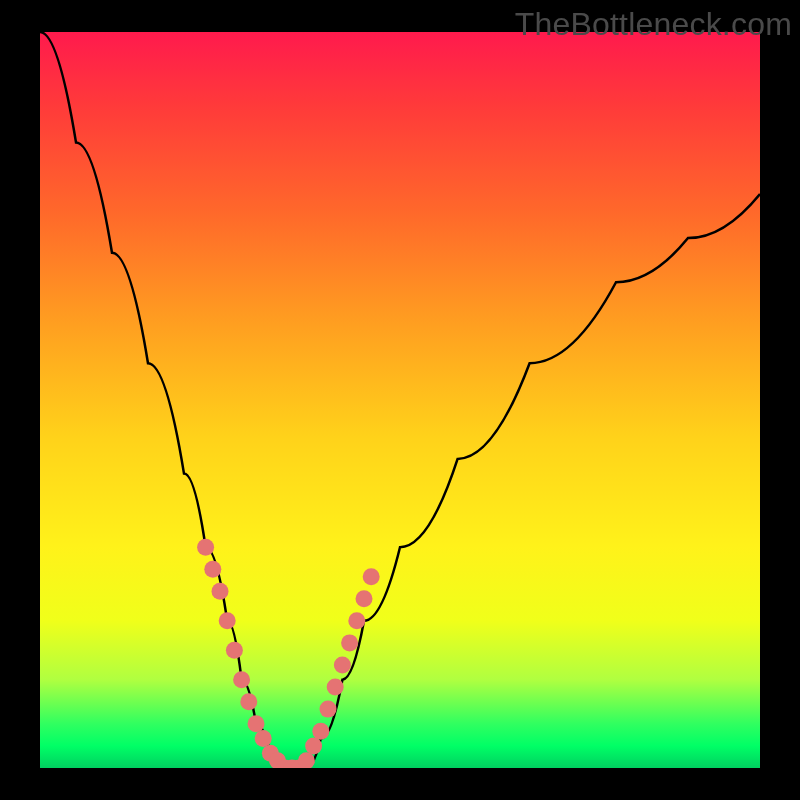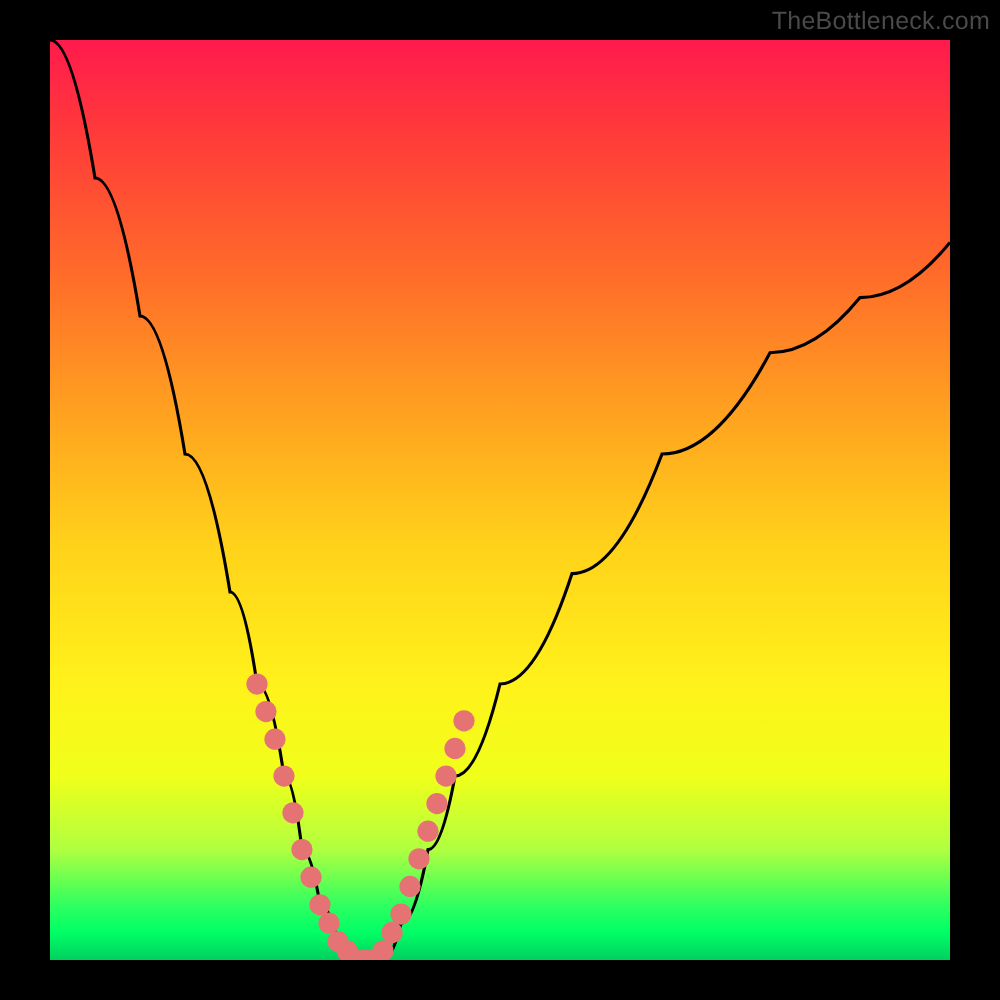--- a/index.html
+++ b/index.html
@@ -21,21 +21,21 @@
       #b0ff40 88%,
       #30ff60 94%,
       #00ff66 97%,
       #00d060 100%);
   }
   .watermark {
     position: absolute;
     top: 6px;
     right: 8px;
     font-family: Arial, Helvetica, sans-serif;
-    font-size: 20px;
+    font-size: 32px;
     color: #4a4a4a;
     font-weight: 500;
     letter-spacing: 0.2px;
     z-index: 10;
   }
   svg.overlay {
     position: absolute;
     left: 40px;
     top: 32px;
     width: 720px;

